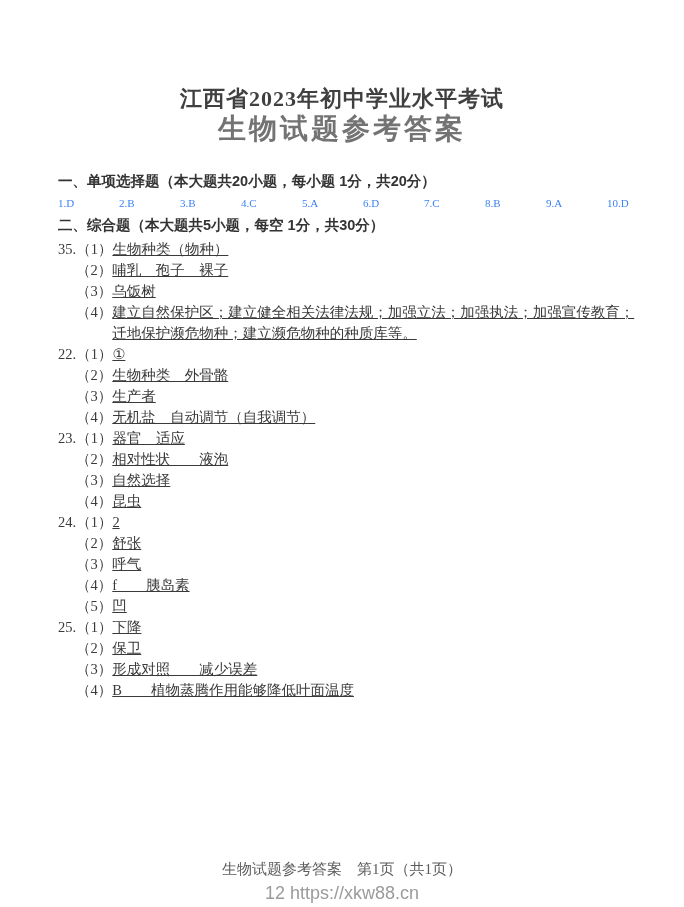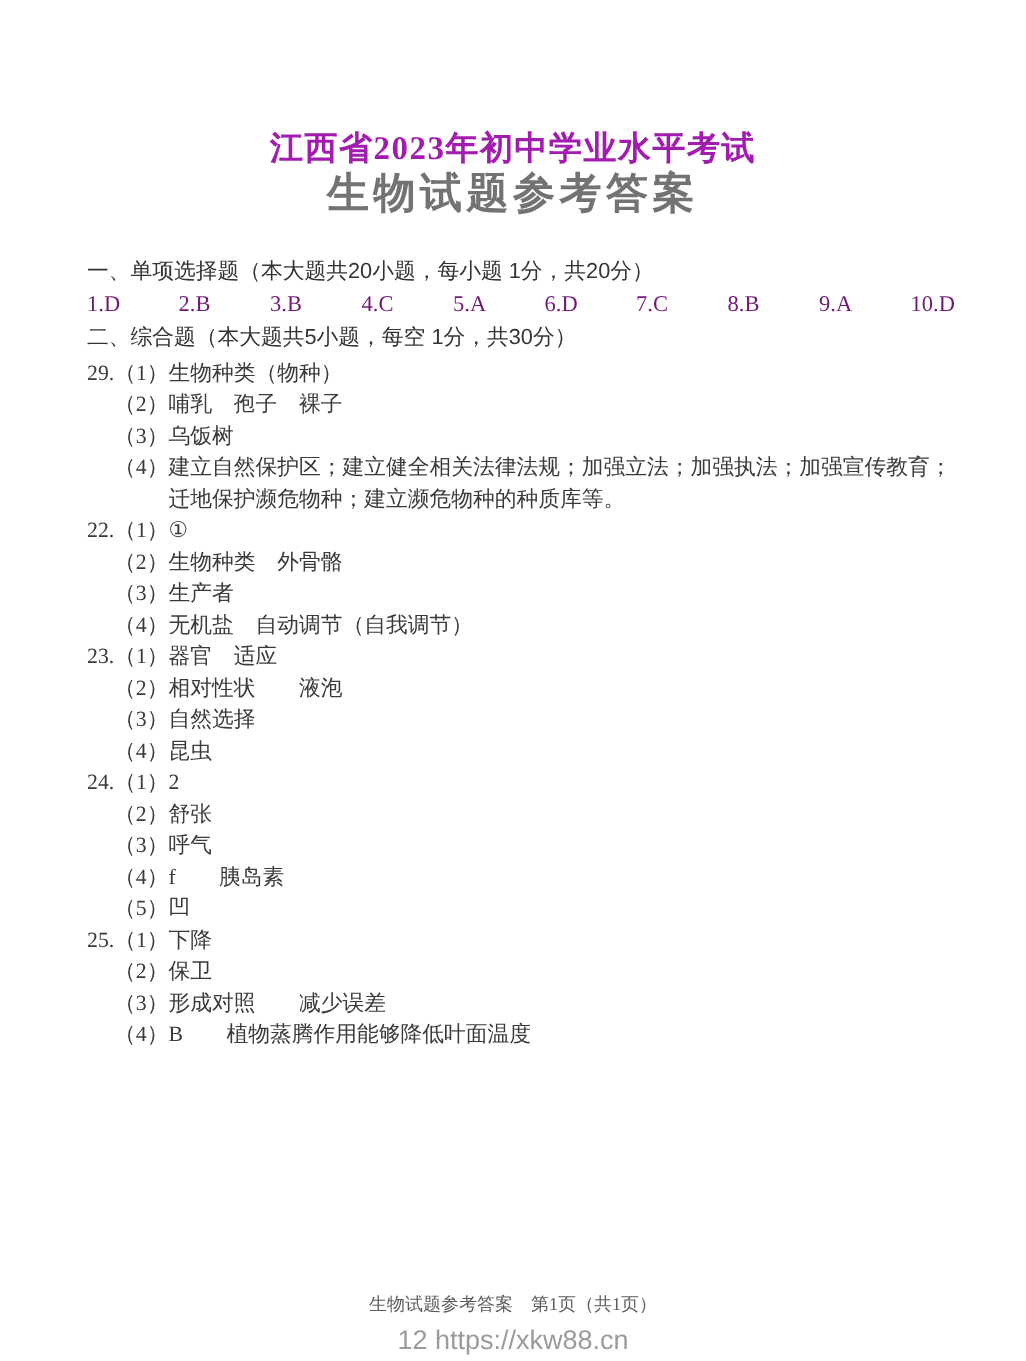--- a/index.html
+++ b/index.html
@@ -9,70 +9,70 @@
     font-family: "Liberation Serif", "DejaVu Serif", serif;
     color: #3a3a3a;
     position: relative;
     overflow: hidden;
   }
   .page { position: absolute; inset: 0; background: #fff; }
 
   .title1 {
     position: absolute; top: 84px; left: 0; width: 100%;
     text-align: center;
-    font-size: 22px; font-weight: bold; color: #a21caf;
+    font-size: 22px; font-weight: bold; color: #404040;
     letter-spacing: 1px;
   }
   .title2 {
     position: absolute; top: 110px; left: 0; width: 100%;
     text-align: center;
     font-size: 28px; font-weight: bold; color: #737373;
     letter-spacing: 3px;
   }
 
   .content {
     position: absolute; top: 170px; left: 58px; right: 38px;
   }
   .sec-heading {
     font-family: "Liberation Sans", "DejaVu Sans", sans-serif;
-    font-weight: normal; font-size: 14.5px; color: #333;
+    font-weight: bold; font-size: 14.5px; color: #333;
     line-height: 22px;
   }
   .answer-grid {
     display: grid;
     grid-template-columns: repeat(10, 61px);
-    font-size: 15px; color: #701a75;
+    font-size: 11px; color: #3b82f6;
     line-height: 22px;
   }
   .answer-grid .cell { text-align: left; }
 
   .questions { margin-top: 3px; }
   .q-line {
     display: flex;
     line-height: 21px;
     font-size: 14.5px; color: #3a3a3a;
   }
   .q-num {
     flex: 0 0 18px;
     font-size: 14.5px;
   }
   .q-label { flex: 0 0 auto; white-space: pre; }
-  .q-text { flex: 1 1 auto; }
+  .q-text { flex: 1 1 auto; text-decoration: underline; }
 
   .footer-watermark {
     position: absolute; top: 884px; left: 0; width: 100%;
     text-align: center;
     font-family: "Liberation Sans", "DejaVu Sans", sans-serif;
     font-size: 18px; color: #9b9b9b;
     line-height: 18px;
   }
   .footer-pageinfo {
     position: absolute; top: 860px; left: 0; width: 100%;
     text-align: center;
-    font-size: 12px; color: #5c5c5c;
+    font-size: 15px; color: #5c5c5c;
     line-height: 18px;
   }
 </style>
 </head>
 <body>
 
 <div class="page">
 
   <div class="title1">江西省2023年初中学业水平考试</div>
   <div class="title2">生物试题参考答案</div>
@@ -93,21 +93,21 @@
       <span class="cell">9.A</span>
       <span class="cell">10.D</span>
     </div>
 
 
     <div class="sec-heading">二、综合题（本大题共5小题，每空 1分，共30分）</div>
 
     <div class="questions">
 
       <div class="q-line">
-        <span class="q-num">29.</span>
+        <span class="q-num">35.</span>
         <span class="q-label">（1）</span>
         <span class="q-text">生物种类（物种）</span>
       </div>
       <div class="q-line">
         <span class="q-num"></span>
         <span class="q-label">（2）</span>
         <span class="q-text">哺乳　孢子　裸子</span>
       </div>
       <div class="q-line">
         <span class="q-num"></span>

